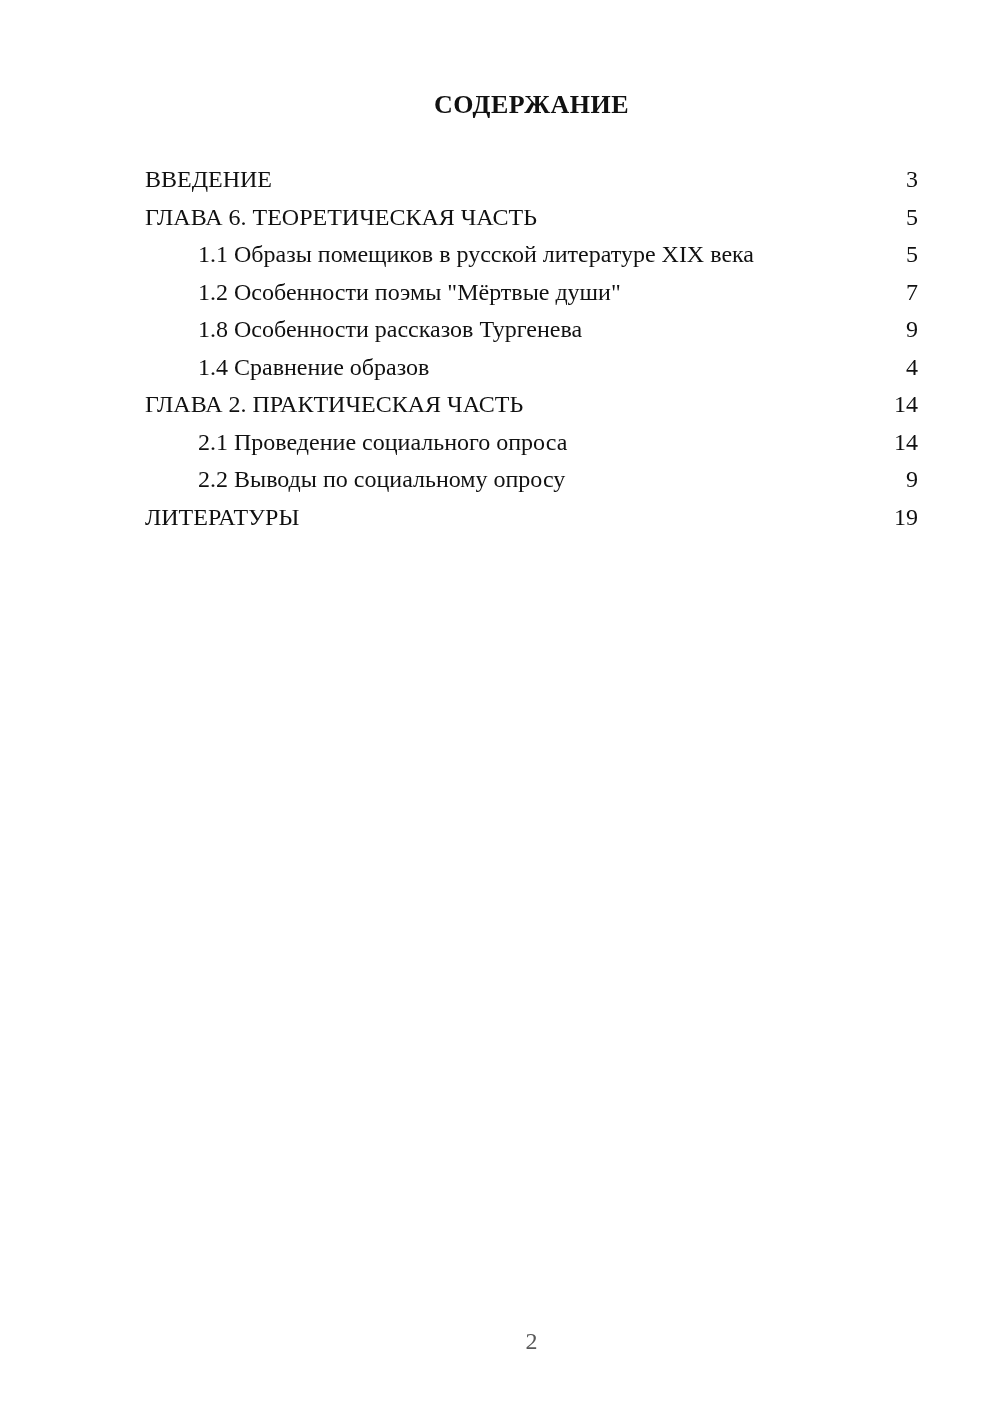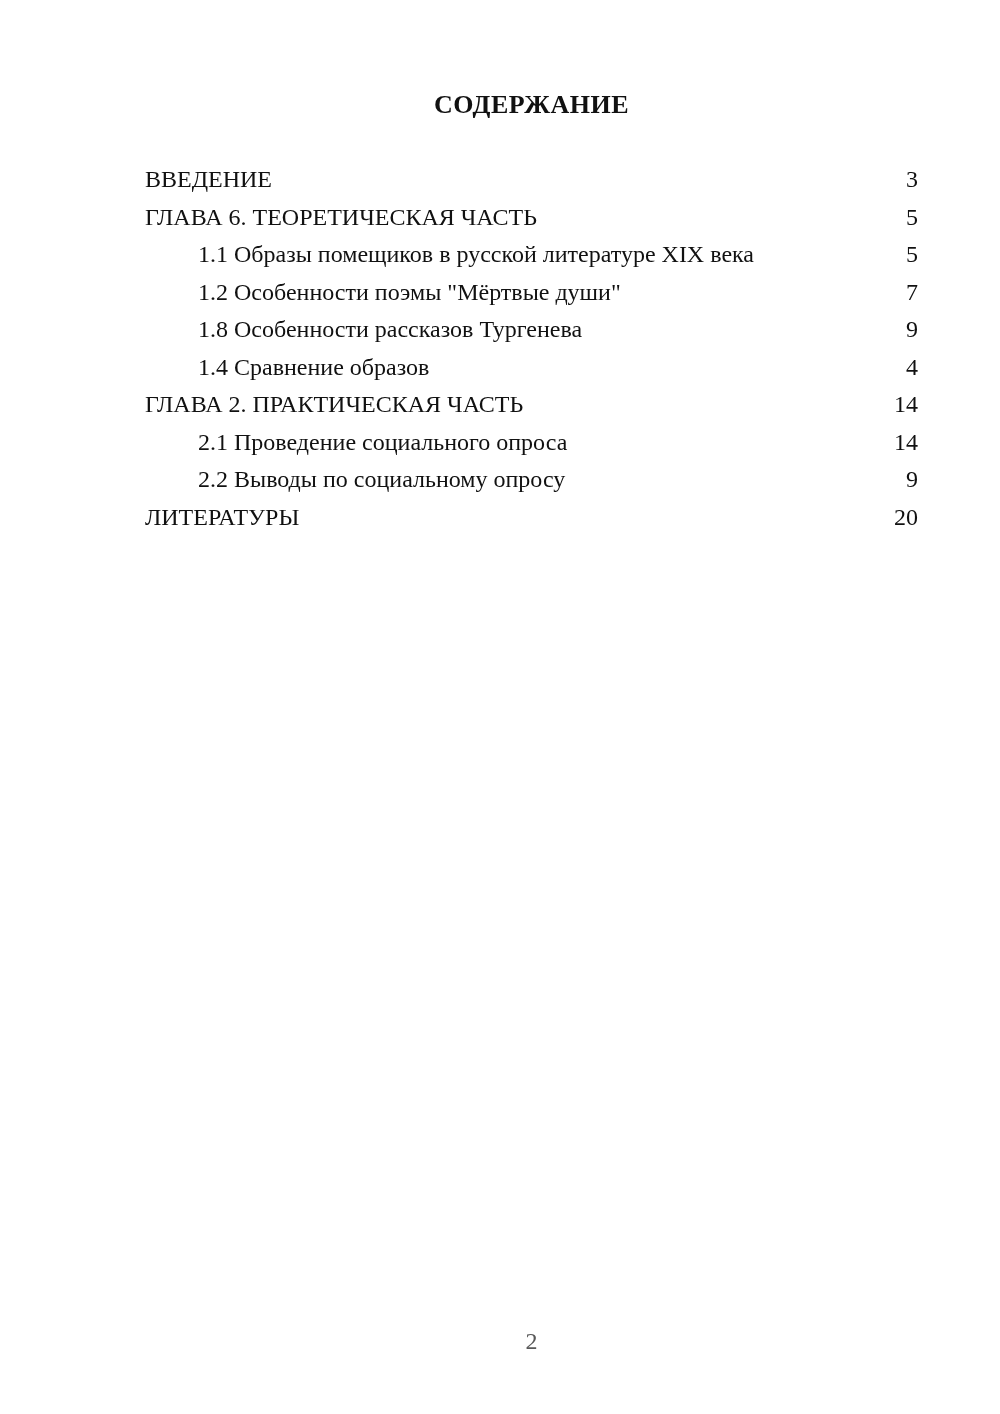--- a/index.html
+++ b/index.html
@@ -96,18 +96,18 @@
         <div class="toc-row sub">
           <span class="toc-label">2.1 Проведение социального опроса</span>
           <span class="toc-page">14</span>
         </div>
         <div class="toc-row sub">
           <span class="toc-label">2.2 Выводы по социальному опросу</span>
           <span class="toc-page">9</span>
         </div>
         <div class="toc-row">
           <span class="toc-label">ЛИТЕРАТУРЫ</span>
-          <span class="toc-page">20</span>
+          <span class="toc-page">19</span>
         </div>
       </div>
   </div>
   <div class="footer-pagenum">2</div>
 </div>
 
 </body></html>

